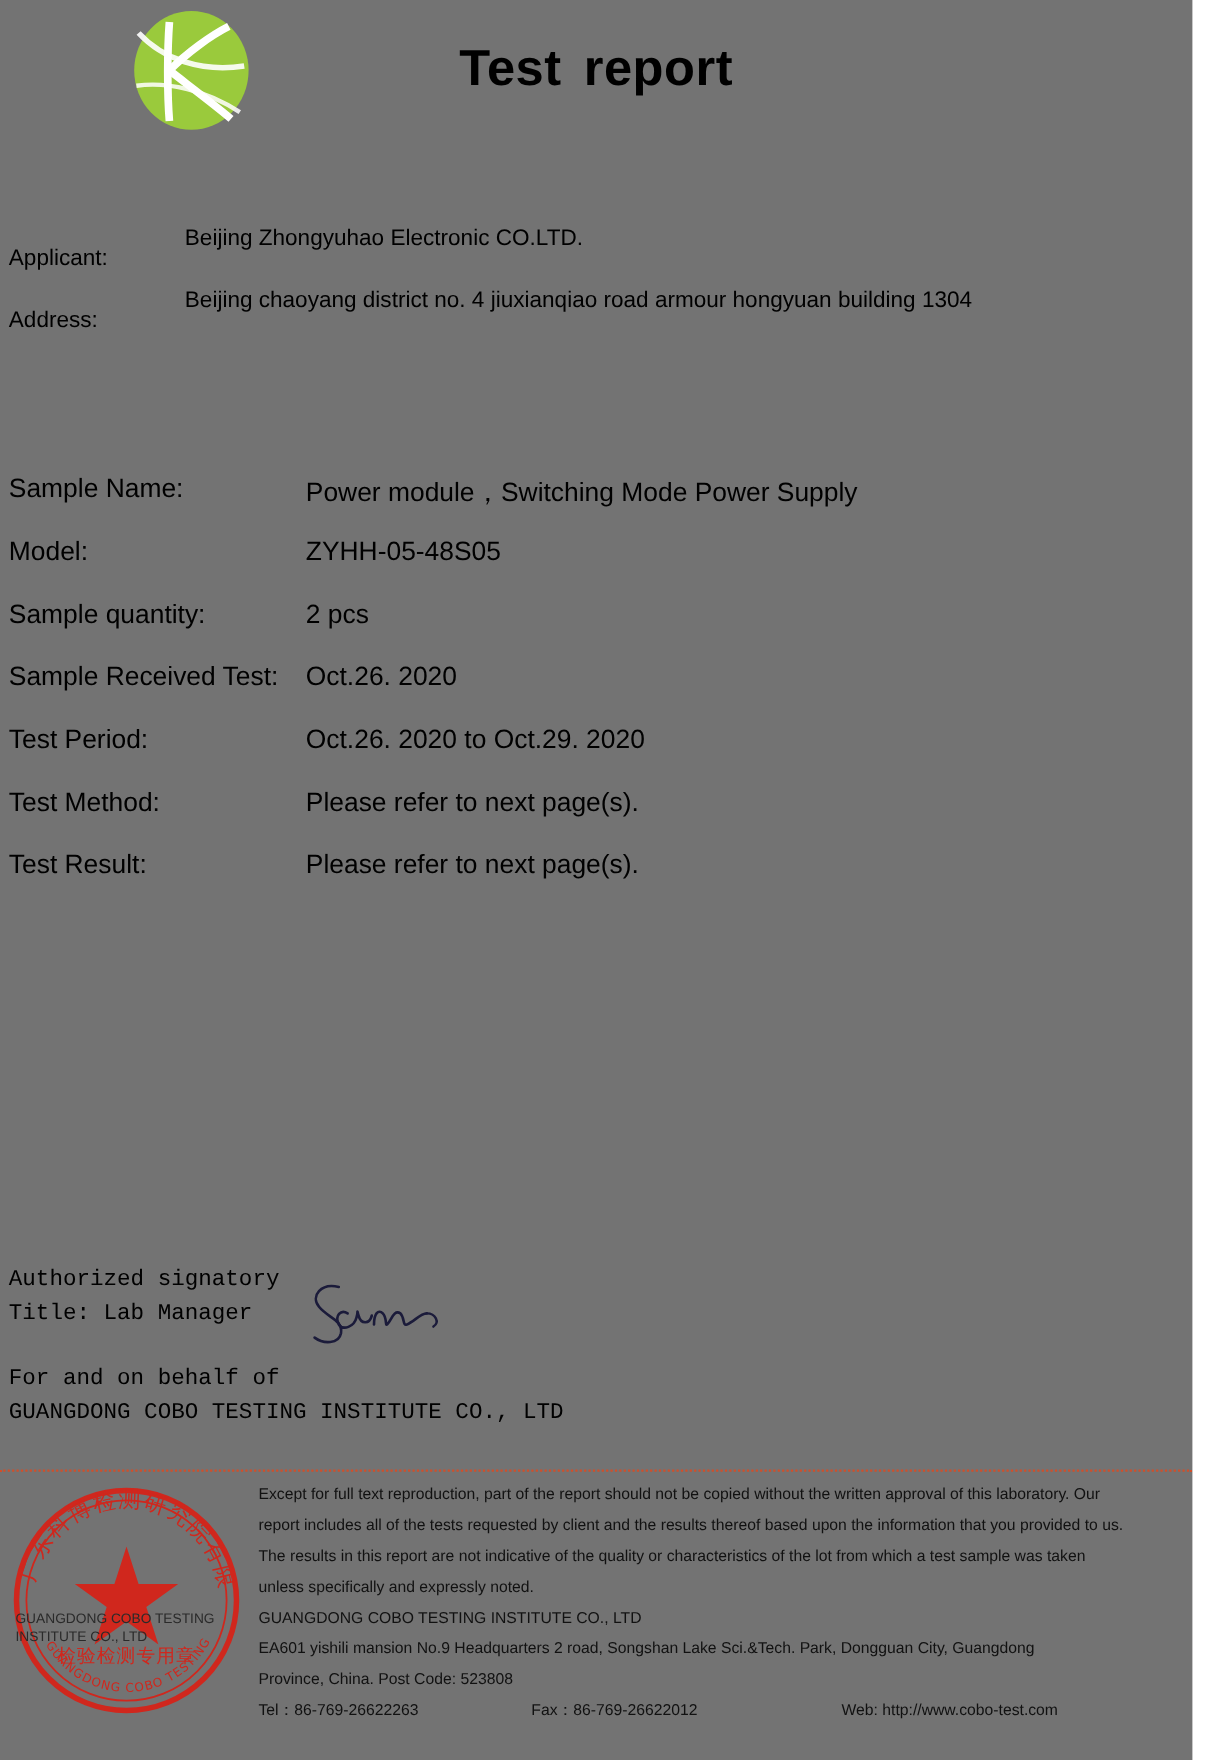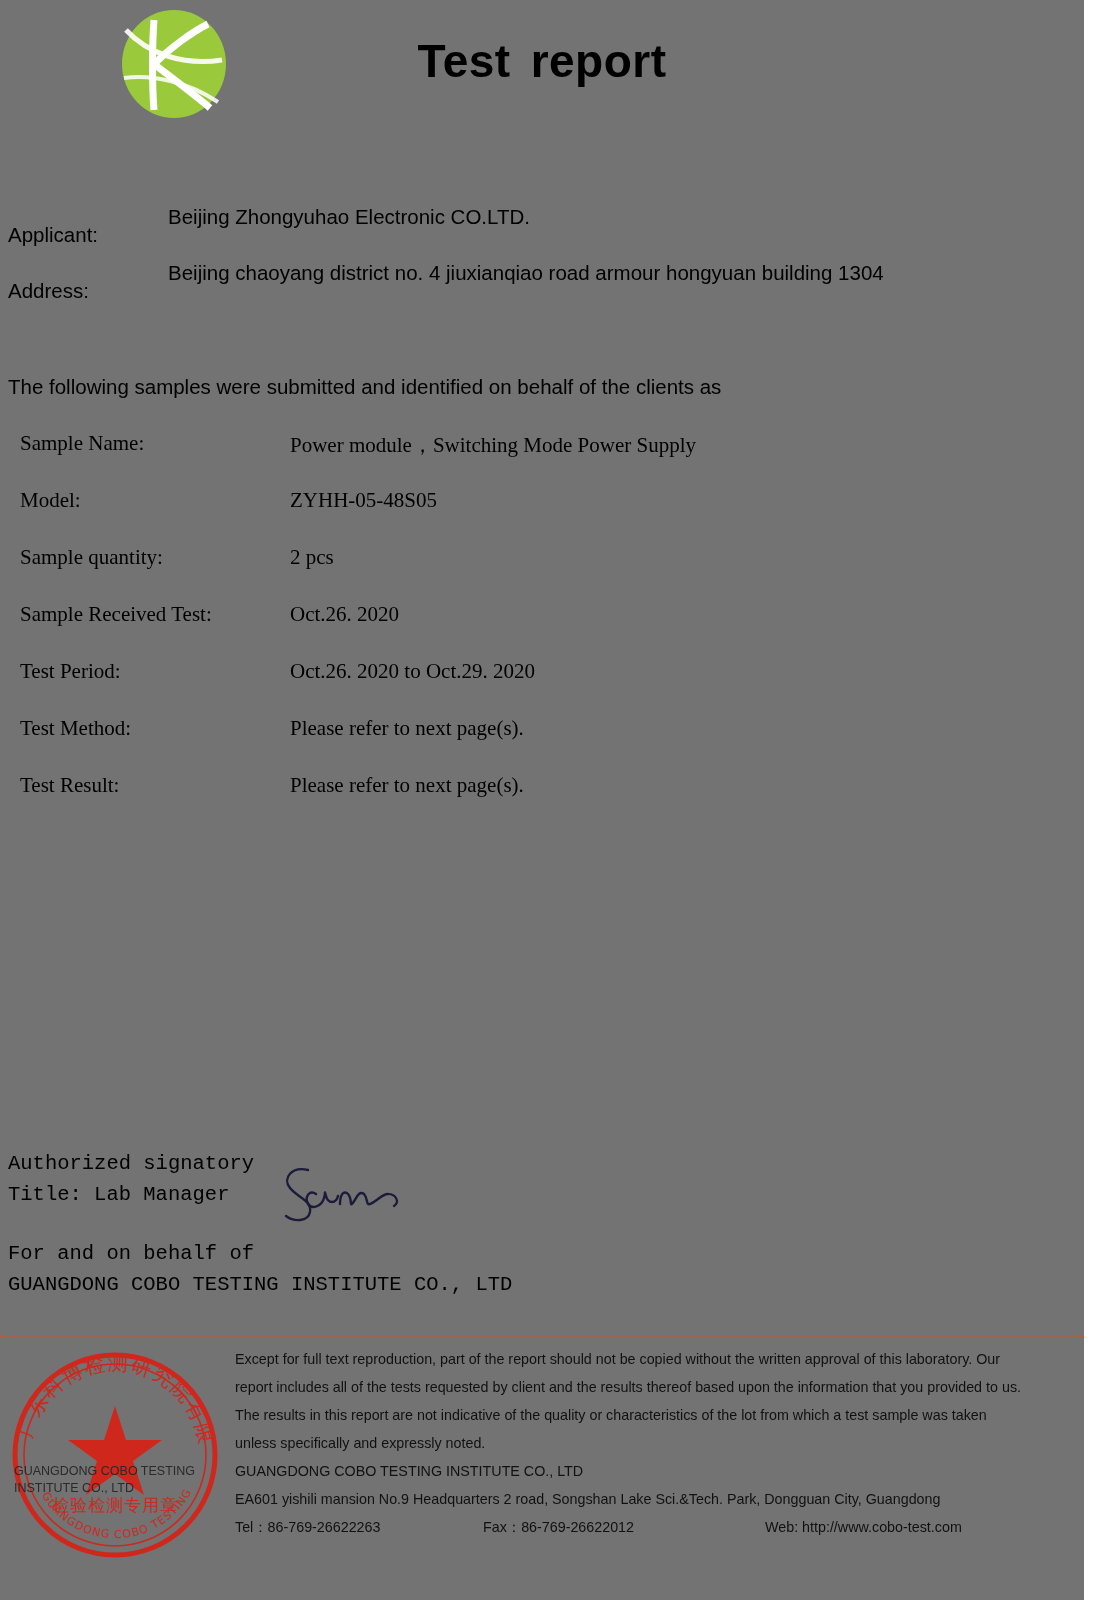--- a/index.html
+++ b/index.html
@@ -86,25 +86,24 @@
     position: absolute;
     left: 8px;
     top: 375px;
     font-size: 20.5px;
     white-space: nowrap;
   }
 
   
   .details {
     position: absolute;
-    left: 20px;
+    left: 8px;
     right: 8px;
     top: 431px;
-    font-size: 21px;
-    font-family: Liberation Serif, serif;
+    font-size: 24px;
   }
   .detail-line {
     position: relative;
     height: 57px;
   }
   .detail-label {
     position: absolute;
     left: 0;
     top: 0;
     white-space: nowrap;
@@ -204,21 +203,20 @@
     <div class="info-line">
       <span class="info-label">Applicant:</span>
       <span class="info-value">Beijing Zhongyuhao Electronic CO.LTD.</span>
     </div>
     <div class="info-line">
       <span class="info-label">Address:</span>
       <span class="info-value">Beijing chaoyang district no. 4 jiuxianqiao road armour hongyuan building 1304</span>
     </div>
   </div>
 
-  <div class="intro">The following samples were submitted and identified on behalf of the clients as</div>
 
   <div class="details">
     <div class="detail-line">
       <span class="detail-label">Sample Name:</span>
       <span class="detail-value">Power module，Switching Mode Power Supply</span>
     </div>
     <div class="detail-line">
       <span class="detail-label">Model:</span>
       <span class="detail-value">ZYHH-05-48S05</span>
     </div>
@@ -286,20 +284,21 @@
     <div>INSTITUTE CO., LTD</div>
   </div>
 
   <div class="footer-text">
     <p>Except for full text reproduction, part of the report should not be copied without the written approval of this laboratory. Our</p>
     <p>report includes all of the tests requested by client and the results thereof based upon the information that you provided to us.</p>
     <p>The results in this report are not indicative of the quality or characteristics of the lot from which a test sample was taken</p>
     <p>unless specifically and expressly noted.</p>
     <p>GUANGDONG COBO TESTING INSTITUTE CO., LTD</p>
     <p>EA601 yishili mansion No.9 Headquarters 2 road, Songshan Lake Sci.&amp;Tech. Park, Dongguan City, Guangdong</p>
+    <p>Province, China. Post Code: 523808</p>
     <div class="footer-contact">
       <span class="fc-tel">Tel：86-769-26622263</span>
       <span class="fc-fax">Fax：86-769-26622012</span>
       <span class="fc-web">Web: http://www.cobo-test.com</span>
     </div>
   </div>
 
 </div>
 
 </body></html>

